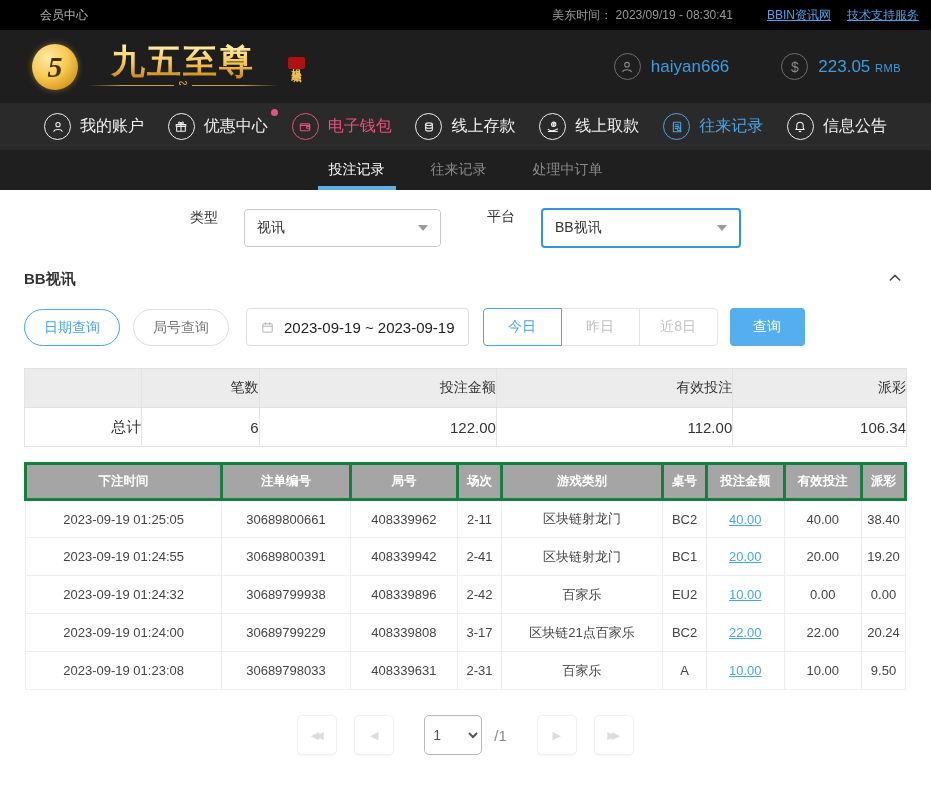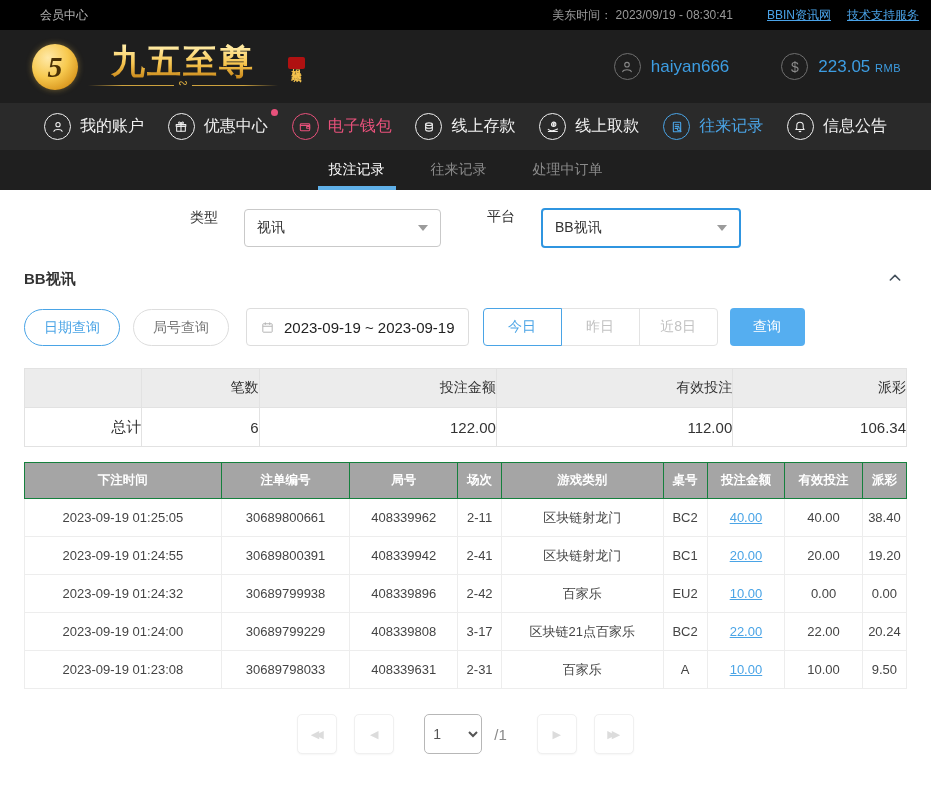--- a/index.html
+++ b/index.html
@@ -108,21 +108,21 @@
   .summary-table { width: 883px; margin: 18px 24px 0; border-collapse: collapse;
     font-size: 14px; color: #333; text-align: right; }
   .summary-table th, .summary-table td { border: 1px solid #e2e2e2; height: 39px; font-weight: normal; }
   .summary-table th { background: #ececec; }
   .summary-table td { font-size: 15px; color: #333; }
 
   
   .main-table { width: 883px; margin: 15px 24px 0; border-collapse: collapse;
     font-size: 13px; color: #444; text-align: center; }
   .main-table thead th { background: #a5a5a5; color: #fff; font-size: 12.5px; font-weight: bold;
-    height: 36px; border: 1px solid #15803d; }
+    height: 36px; border: 3px solid #15803d; }
   .main-table tbody td { height: 38px; border: 1px solid #ededed; }
   .main-table a { color: #4aa4e6; text-decoration: underline; cursor: pointer; }
 
   
   .pagination { display: flex; justify-content: center; align-items: center; margin-top: 25px; }
   .page-btn { width: 40px; height: 40px; border: 1px solid #f0f0f0; border-radius: 5px;
     background: #fff; color: #dcdcdc; font-size: 11px; display: flex; align-items: center;
     justify-content: center; cursor: pointer; box-shadow: 0 1px 2px rgba(0,0,0,.04); }
   .page-btn + .page-btn { margin-left: 17px; }
   .dbl { letter-spacing: -4px; padding-right: 4px; }

